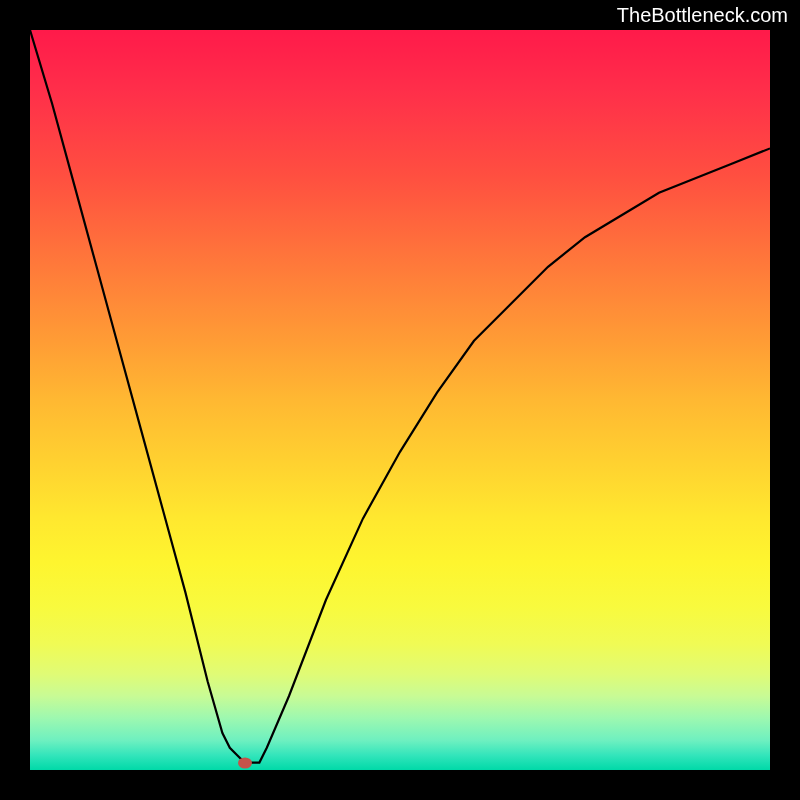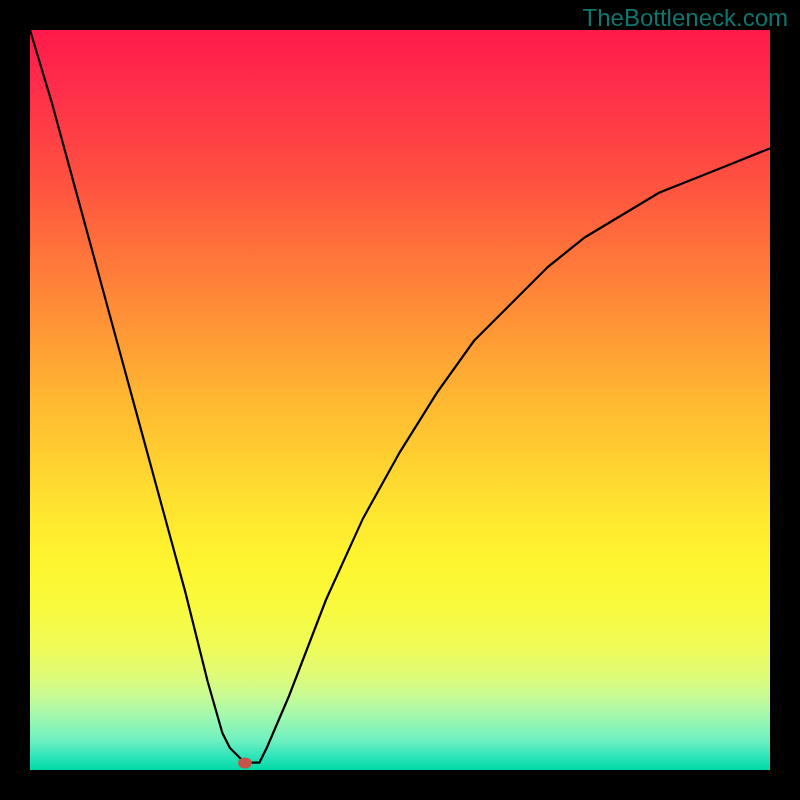--- a/index.html
+++ b/index.html
@@ -8,22 +8,22 @@
     height: 800px;
     background: #000;
     position: relative;
     overflow: hidden;
     font-family: Arial, sans-serif;
   }
   .watermark {
     position: absolute;
     top: 4px;
     right: 12px;
-    color: #0f766e;
-    font-size: 24px;
+    color: #ffffff;
+    font-size: 20px;
     font-weight: 500;
     z-index: 10;
   }
   .plot-area {
     position: absolute;
     left: 30px;
     top: 30px;
     width: 740px;
     height: 740px;
     background: linear-gradient(to bottom,

